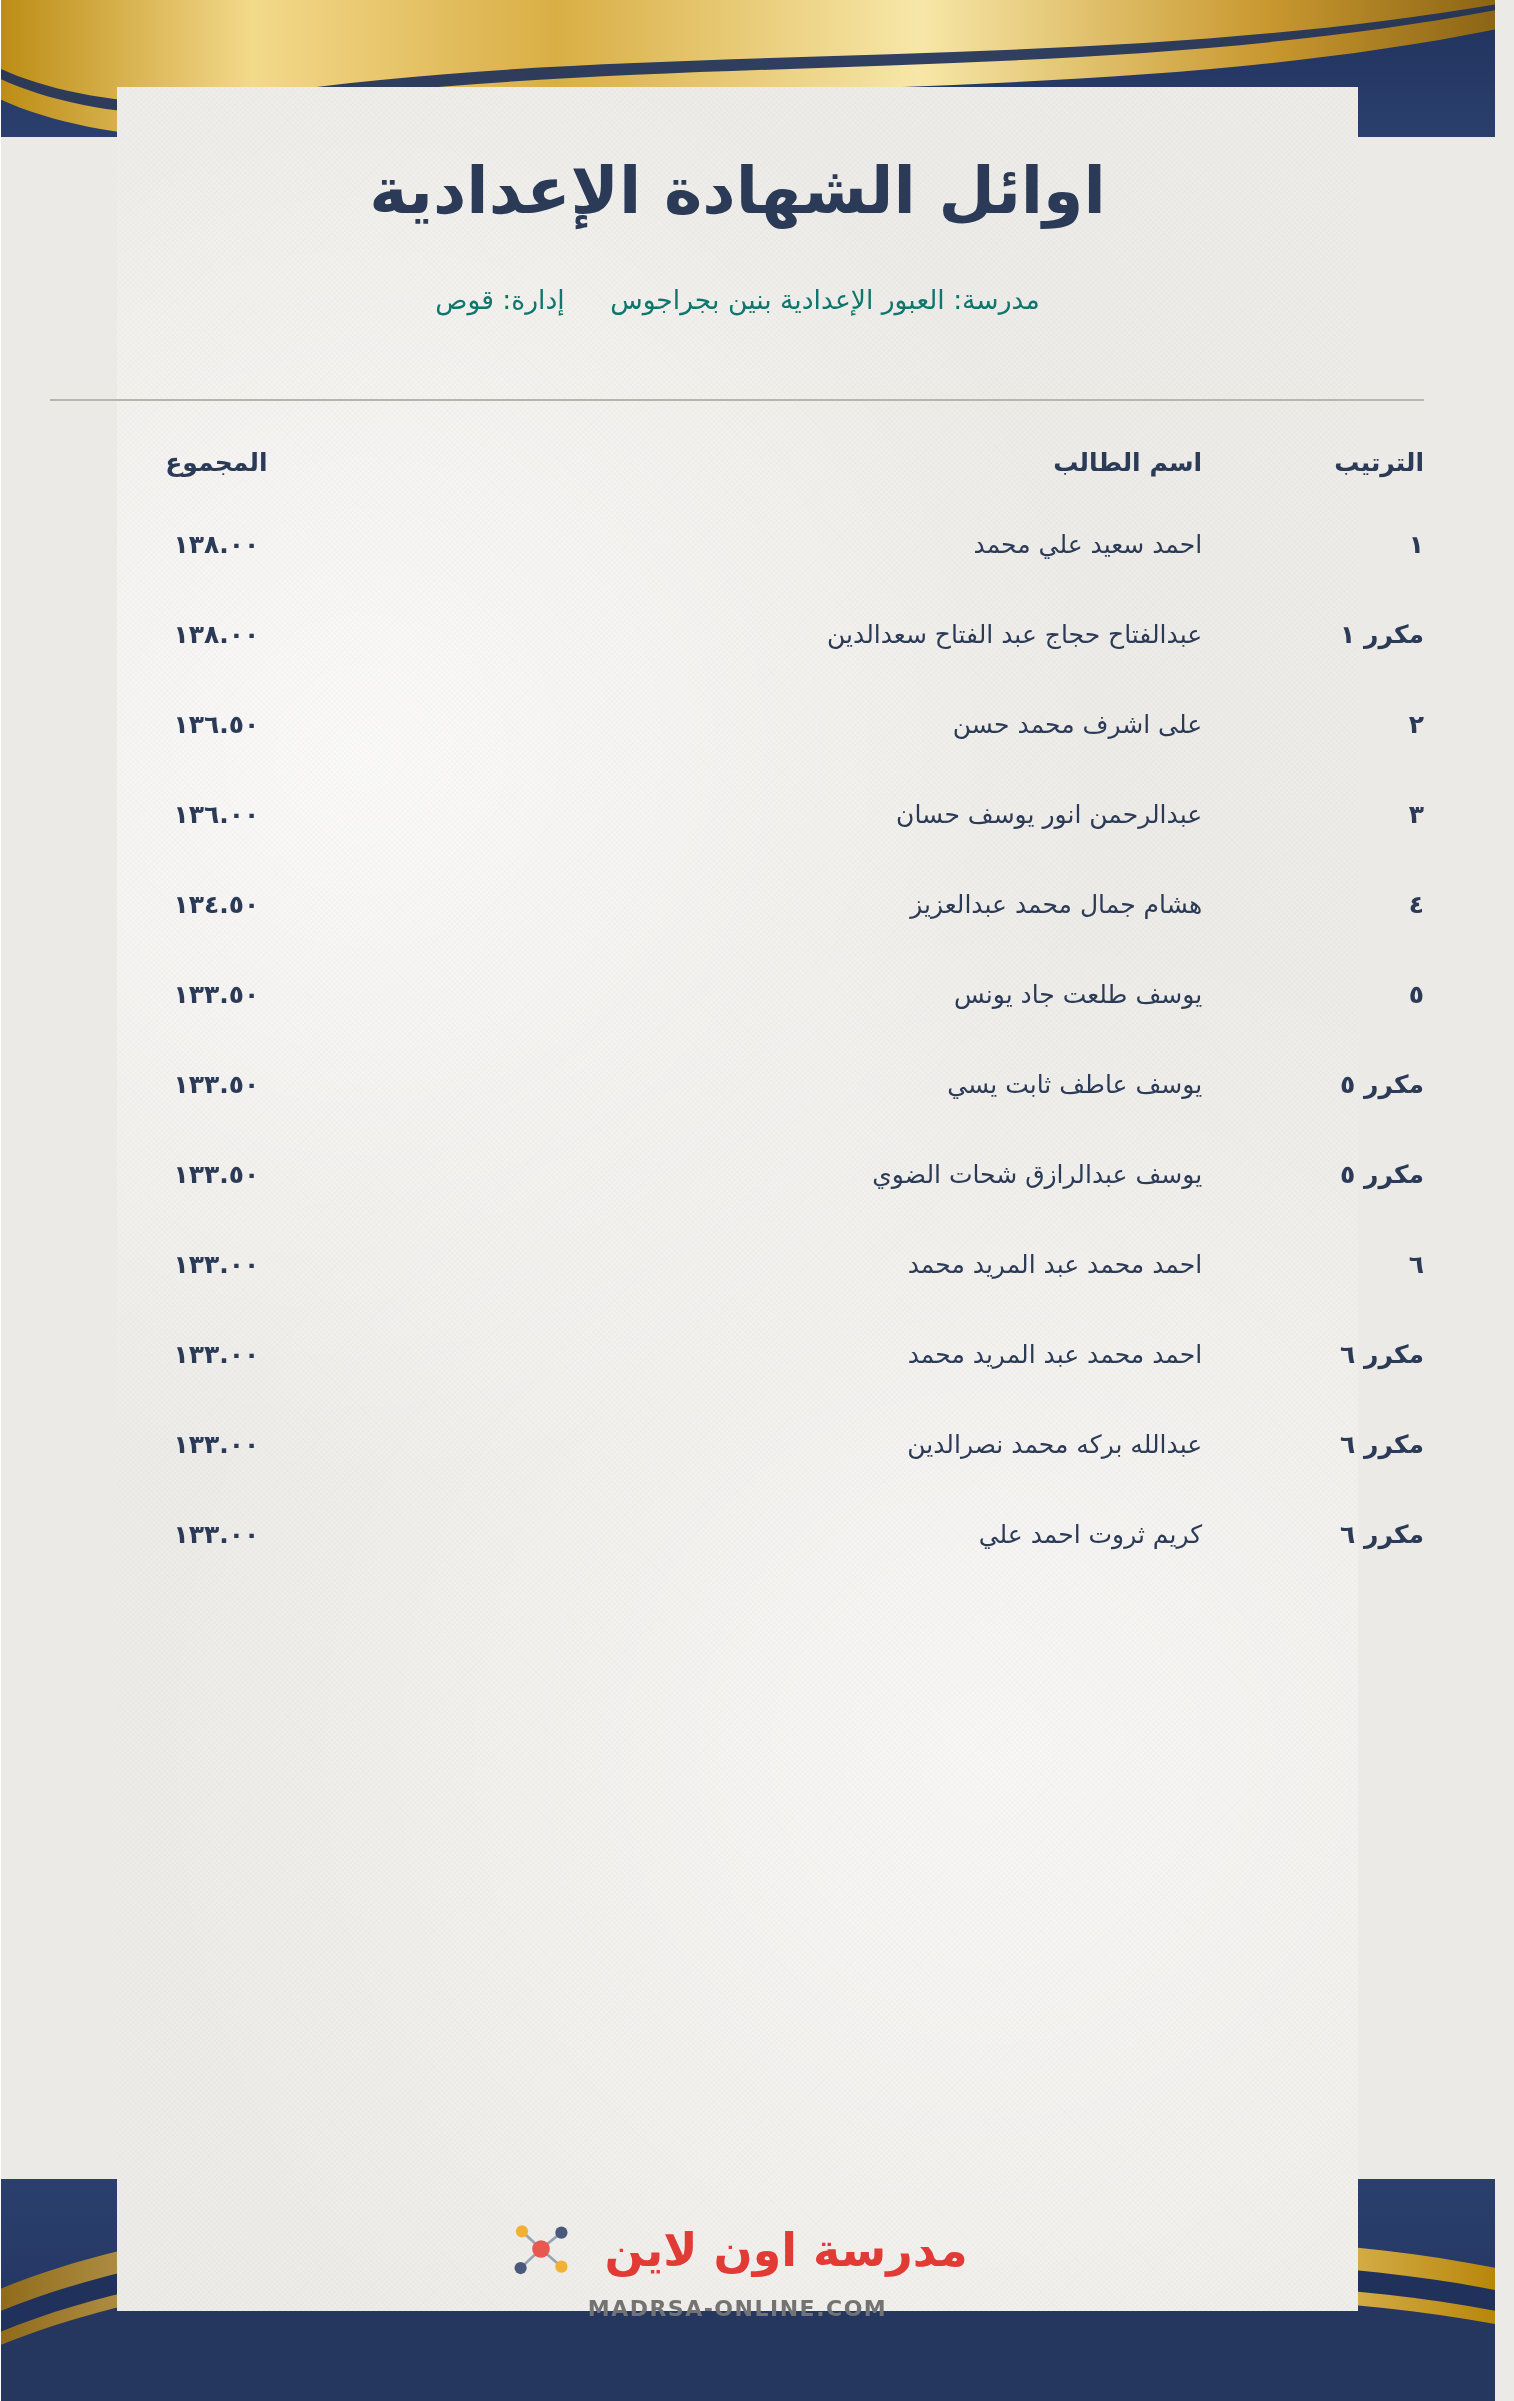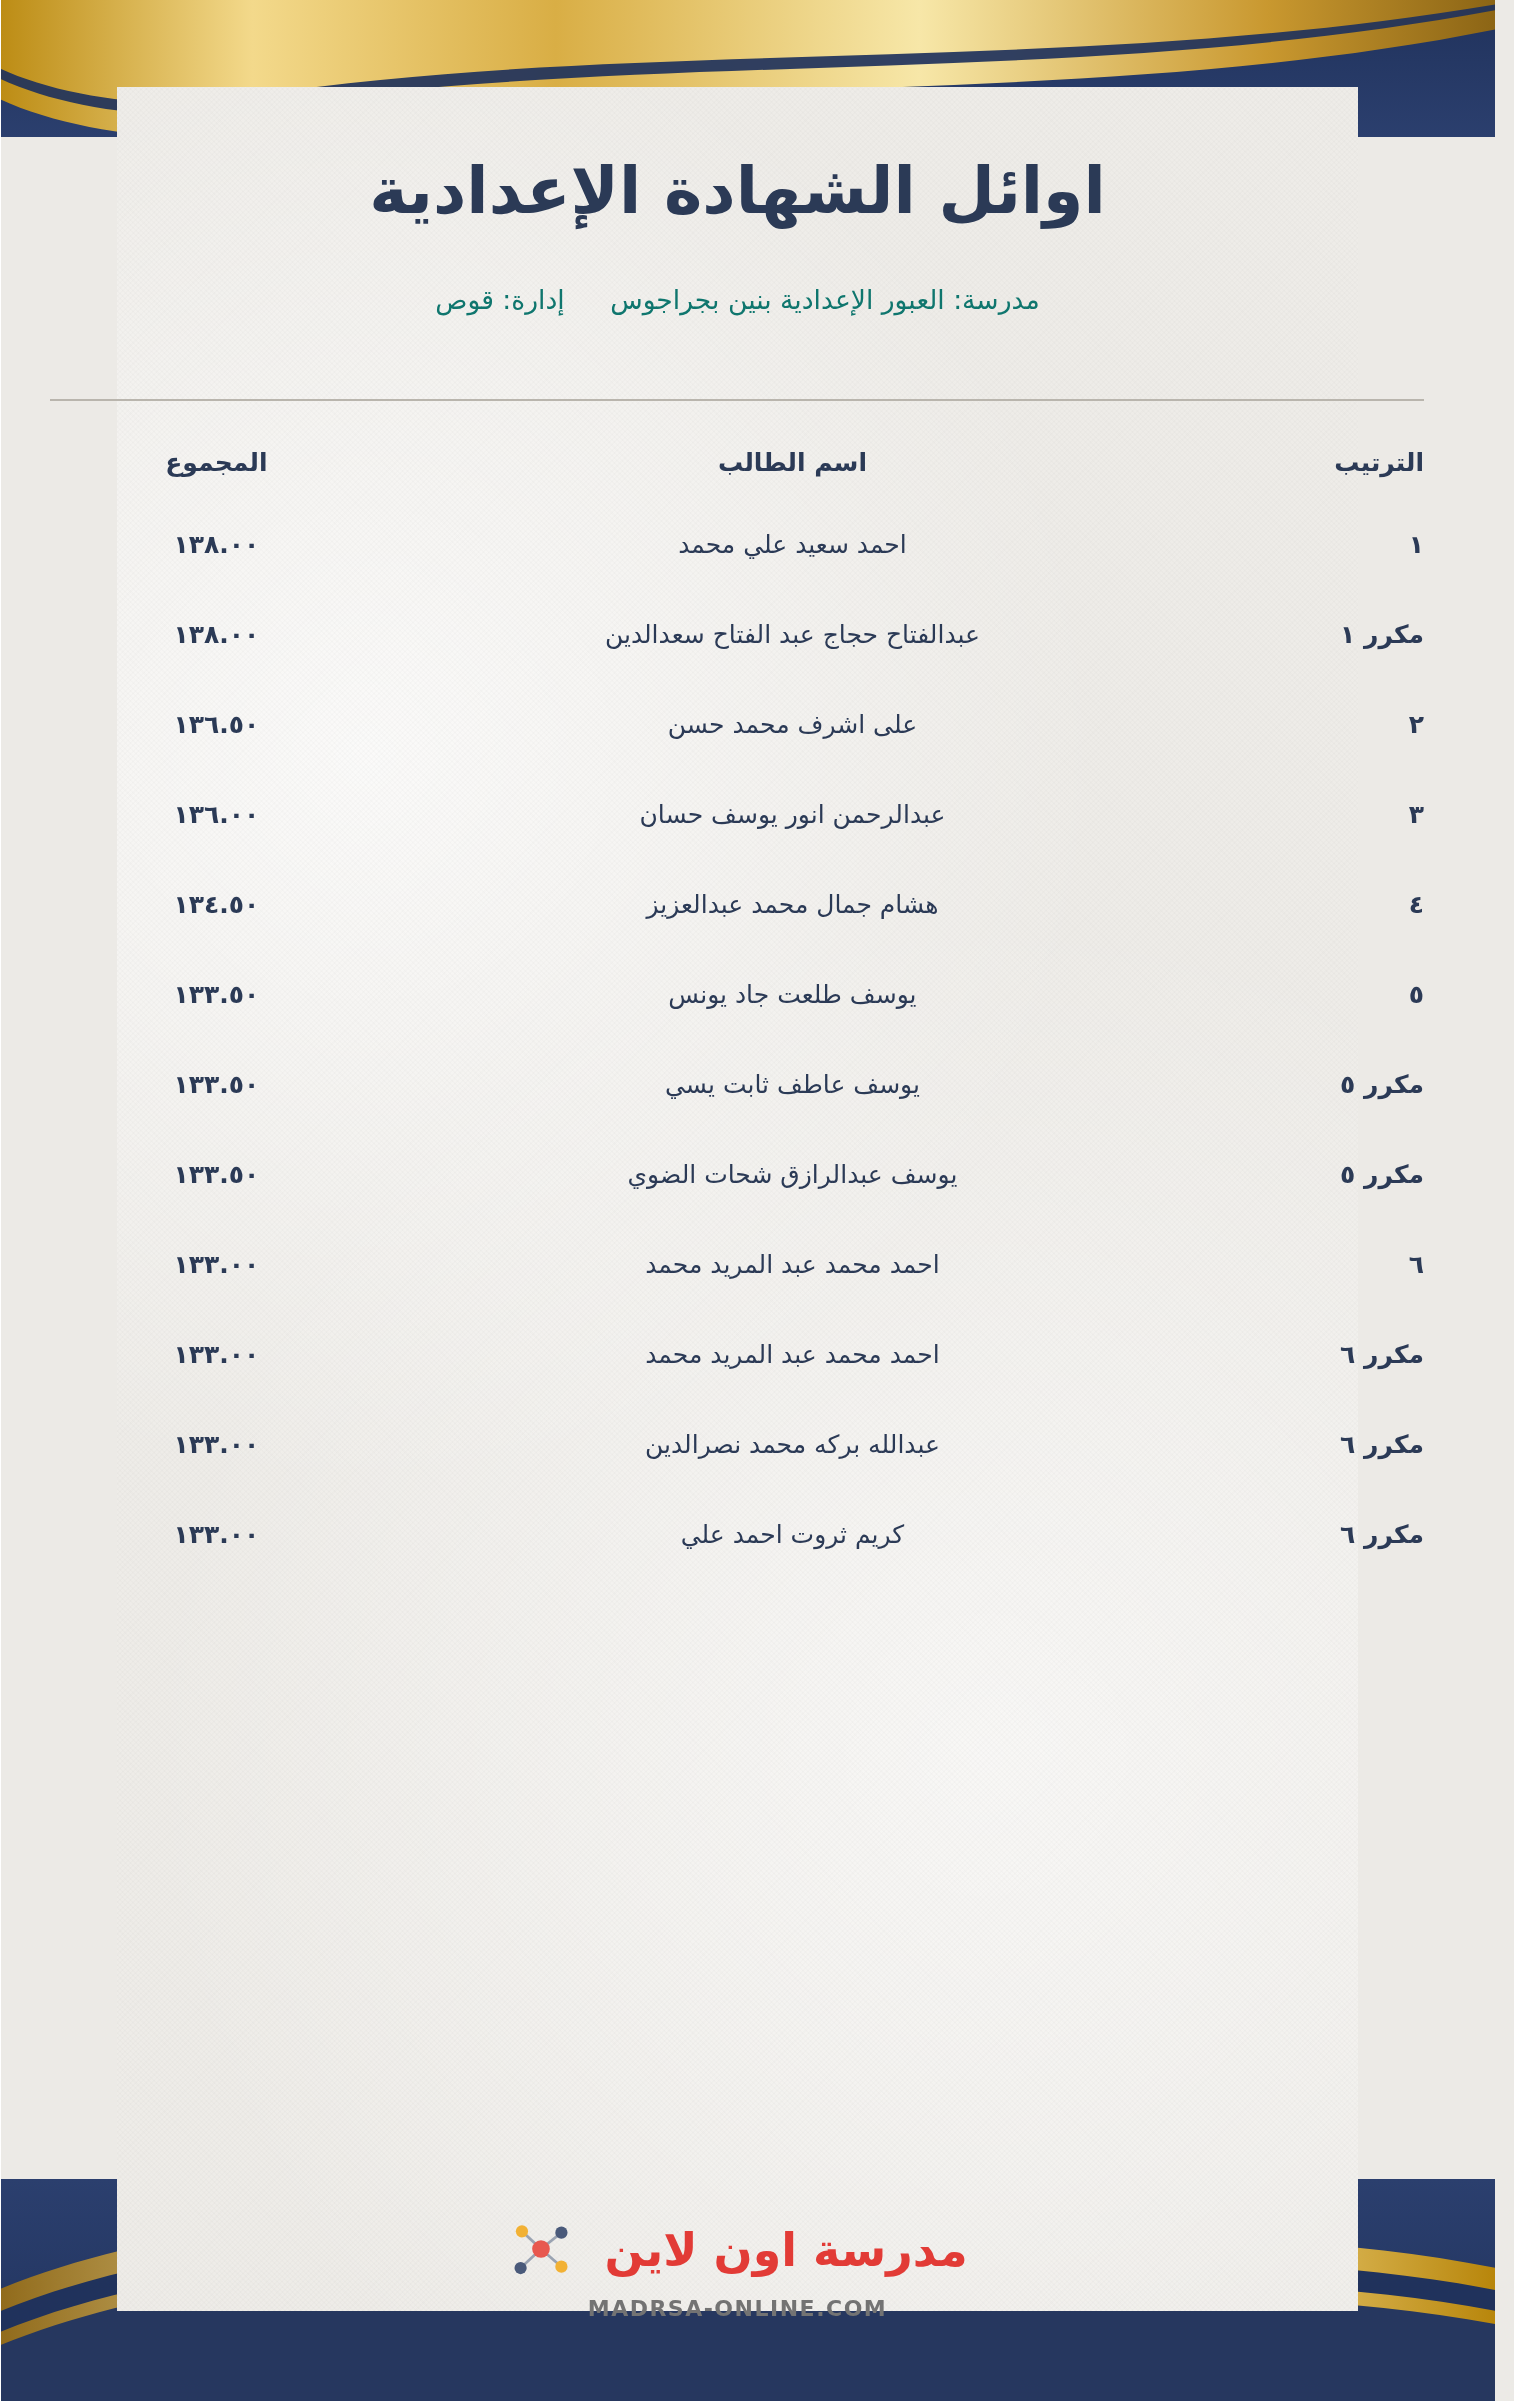--- a/index.html
+++ b/index.html
@@ -128,21 +128,21 @@
     direction: rtl;
   }
   .row {
     display: flex;
     align-items: center;
     height: 90px;
   }
   .row.head { height: 74px; }
 
   .c-rank  { width: 222px; }
-  .c-name  { width: 820px; text-align: center; }
+  .c-name  { width: 820px; }
   .c-total { width: 333px;  text-align: center; }
 
   .row.head .c-rank,
   .row.head .c-name,
   .row.head .c-total {
     font-size: 25px;
     font-weight: bold;
     color: #2b3a56;
   }
 

